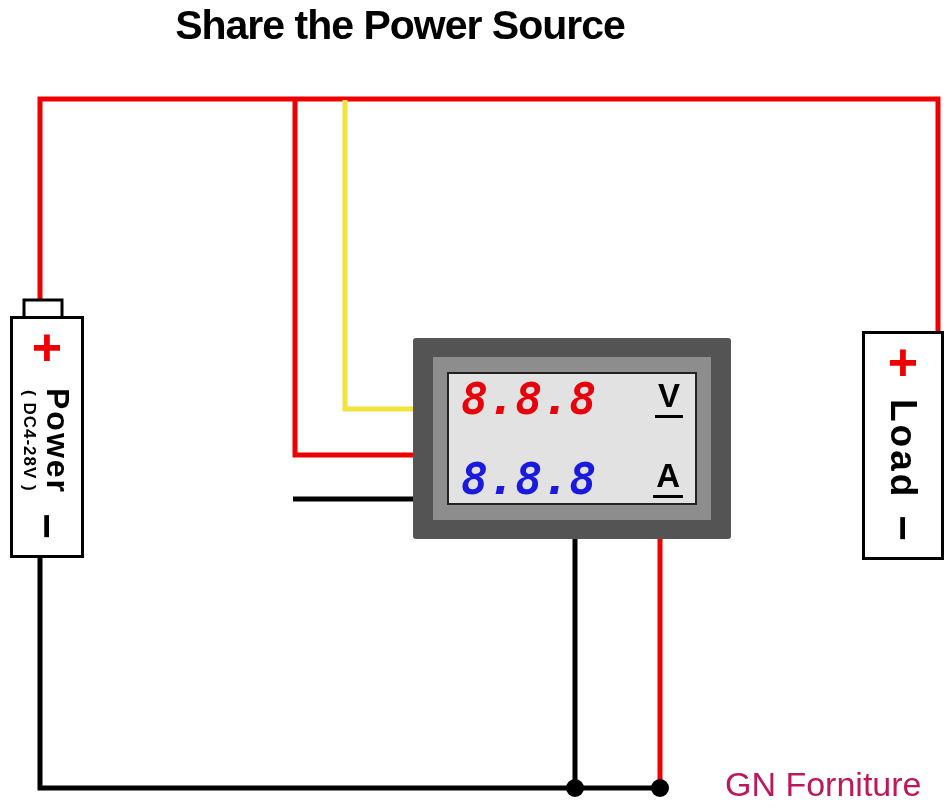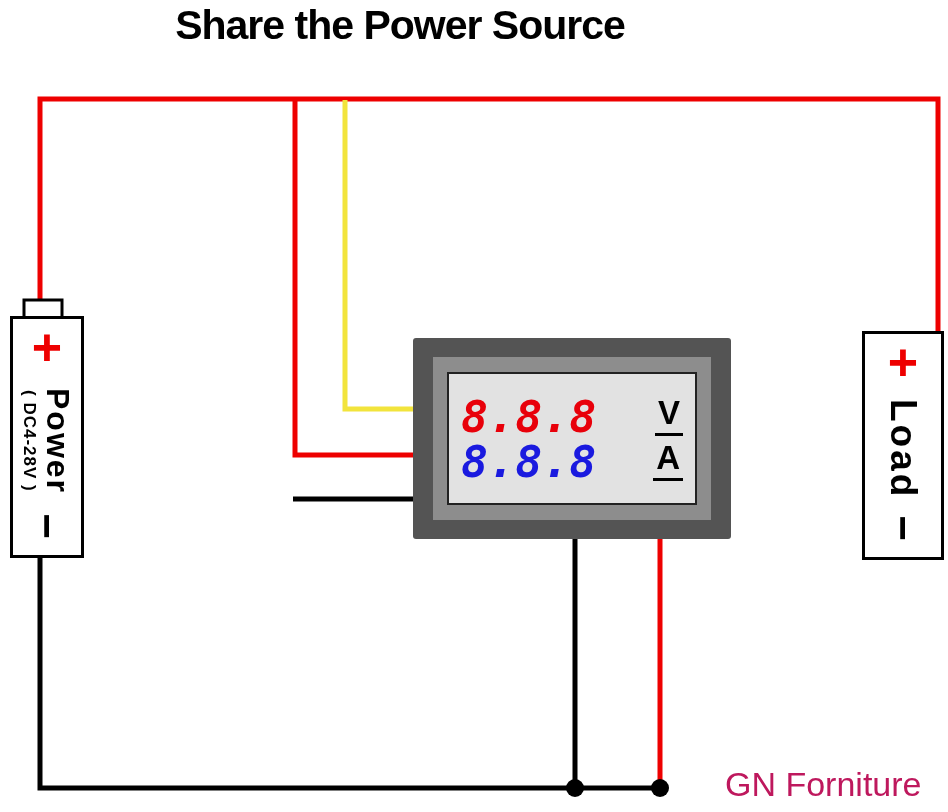--- a/index.html
+++ b/index.html
@@ -56,21 +56,21 @@
   .bezel{
     width:100%;height:100%;
     background:#8d8d8d;
     padding:15px 14px;box-sizing:border-box;
   }
   .display{
     width:100%;height:100%;
     background:#e2e2e2;
     border:2px solid #222;
     box-sizing:border-box;
-    display:flex;flex-direction:column;justify-content:center;
+    display:flex;flex-direction:column;justify-content:space-between;
     padding:2px 12px;
   }
   .meter-row{display:flex;align-items:center;justify-content:space-between;}
   .digits{
     font-family:"DejaVu Sans Mono",monospace;
     font-weight:bold;font-style:italic;
     font-size:45px;line-height:1;
   }
   .unit{
     font-family:"Liberation Sans",sans-serif;

